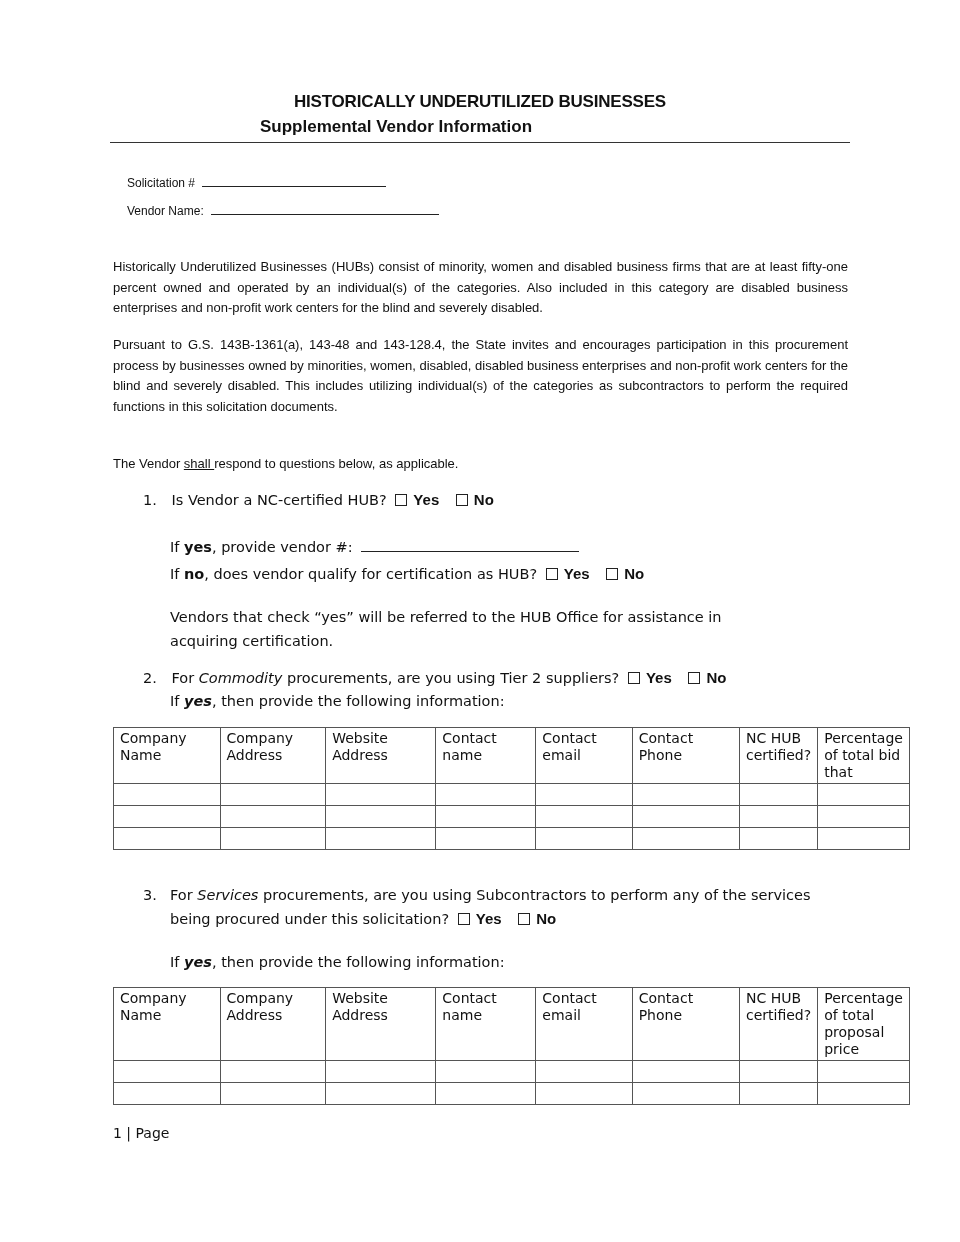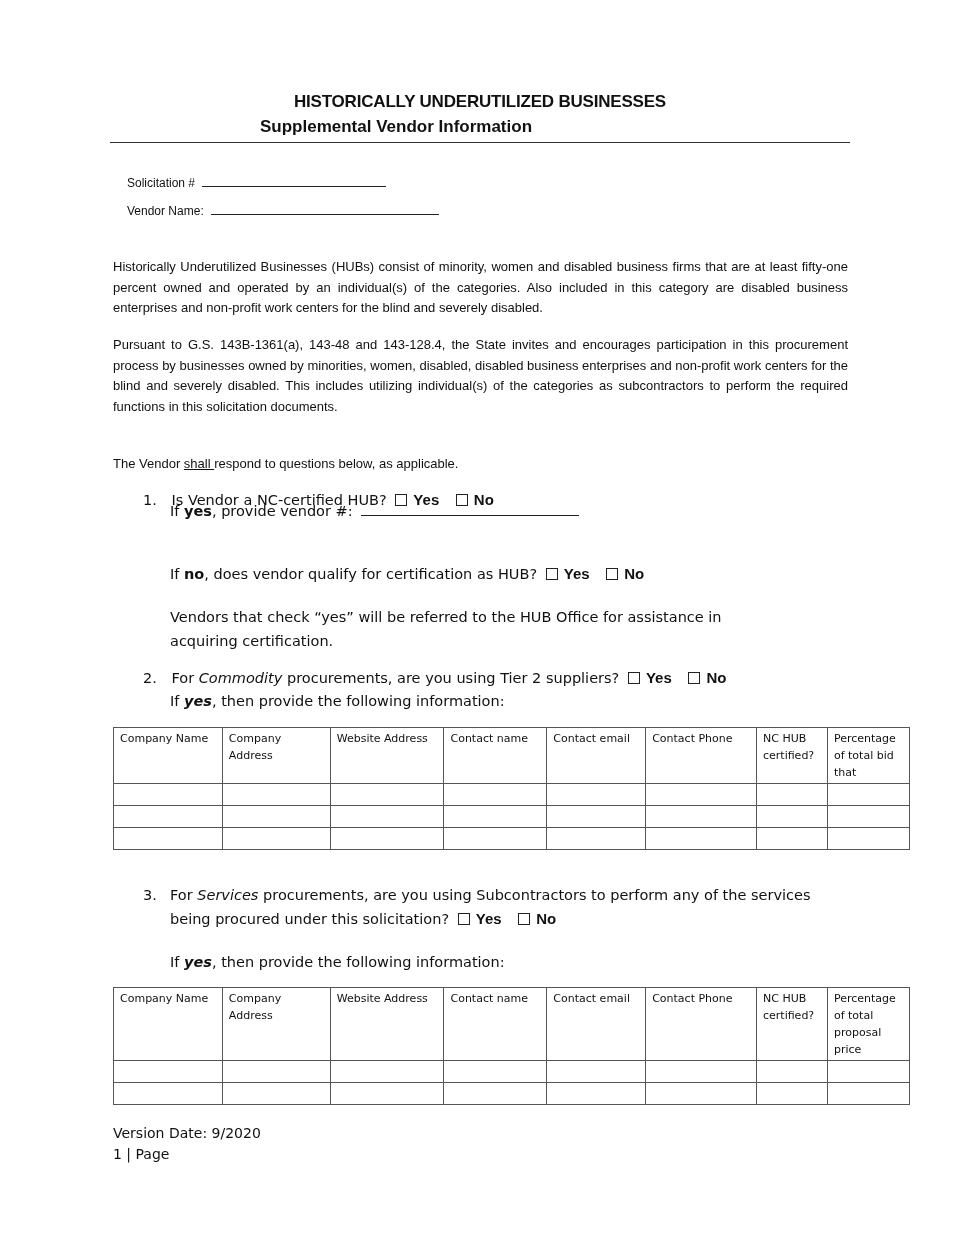--- a/index.html
+++ b/index.html
@@ -7,21 +7,21 @@
   .abs { position:absolute; }
   .title1 { left:0; width:960px; top:92px; text-align:center; font-weight:bold; font-size:17px; letter-spacing:-0.2px; }
   .title2 { left:0; width:792px; top:117px; text-align:center; font-weight:bold; font-size:17px; }
   .rule { left:110px; top:142px; width:740px; height:1px; background:#333; }
   .field { left:127px; font-size:12px; }
   .blank { display:inline-block; border-bottom:1px solid #222; height:14px; vertical-align:baseline; margin-left:4px; }
   .para { left:113px; width:735px; font-size:13px; line-height:20.5px; text-align:justify; }
   .q { font-family:"DejaVu Sans", sans-serif; font-size:14.5px; }
   .cb { display:inline-block; width:12px; height:12px; border:1px solid #222; vertical-align:-1px; margin:0 6px 0 4px; box-sizing:border-box; }
   .opt { font-weight:bold; margin-right:8px; font-family:"Liberation Sans", sans-serif; font-size:15px; }
-  table.grid { position:absolute; left:113px; width:797px; border-collapse:collapse; font-family:"DejaVu Sans", sans-serif; font-size:11px; }
+  table.grid { position:absolute; left:113px; width:797px; border-collapse:collapse; font-family:"DejaVu Sans", sans-serif; font-size:14px; }
   table.grid td { border:1px solid #555; vertical-align:top; padding:2px 6px; line-height:17px; }
   table.grid td.c { text-align:left; }
   .footer { left:113px; font-family:"DejaVu Sans", sans-serif; font-size:14px; line-height:21px; }
   u { text-decoration:underline; }
 </style>
 </head>
 <body>
 
 <div class="abs title1">HISTORICALLY UNDERUTILIZED BUSINESSES</div>
 <div class="abs title2">Supplemental Vendor Information</div>
@@ -39,21 +39,21 @@
 <div class="abs para" style="top:257px;">Historically Underutilized Businesses (HUBs) consist of minority, women and disabled business firms that are at least fifty-one percent owned and operated by an individual(s) of the categories. Also included in this category are disabled business enterprises and non-profit work centers for the blind and severely disabled.</div>
 <div class="abs para" style="top:335px;">Pursuant to G.S. 143B-1361(a), 143-48 and 143-128.4, the State invites and encourages participation in this procurement process by businesses owned by minorities, women, disabled, disabled business enterprises and non-profit work centers for the blind and severely disabled. This includes utilizing individual(s) of the categories as subcontractors to perform the required functions in this solicitation documents.</div>
 <div class="abs para" style="top:454px;"><span>The Vendor </span><u>shall </u><span>respond to questions below, as applicable.</span></div>
 
 <div class="abs q" style="left:143px; top:491px;">
   <span>1.</span>
   <span style="margin-left:10px;">Is Vendor a NC-certified HUB?</span>
   <span class="cb"></span><span class="opt">Yes</span>
   <span class="cb"></span><span class="opt">No</span>
 </div>
-<div class="abs q" style="left:170px; top:501px;">
+<div class="abs q" style="left:170px; top:537px;">
   <span>If </span><b>yes</b><span>, provide vendor #:</span>
   <span class="blank" style="width:218px;"></span>
 </div>
 <div class="abs q" style="left:170px; top:565px;">
   <span>If </span><b>no</b><span>, does vendor qualify for certification as HUB?</span>
   <span class="cb"></span><span class="opt">Yes</span>
   <span class="cb"></span><span class="opt">No</span>
 </div>
 <div class="abs q" style="left:170px; top:605px; width:620px; line-height:24px;">Vendors that check “yes” will be referred to the HUB Office for assistance in acquiring certification.</div>
 
@@ -173,15 +173,14 @@
         <td></td>
         <td></td>
         <td></td>
         <td></td>
         <td></td>
   </tr>
 </tbody>
   </table>
 
 <div class="abs footer" style="top:1123px;">
-  <div>Version Date: 9/2020</div>
   <div>1 | Page</div>
 </div>
 
 </body></html>

